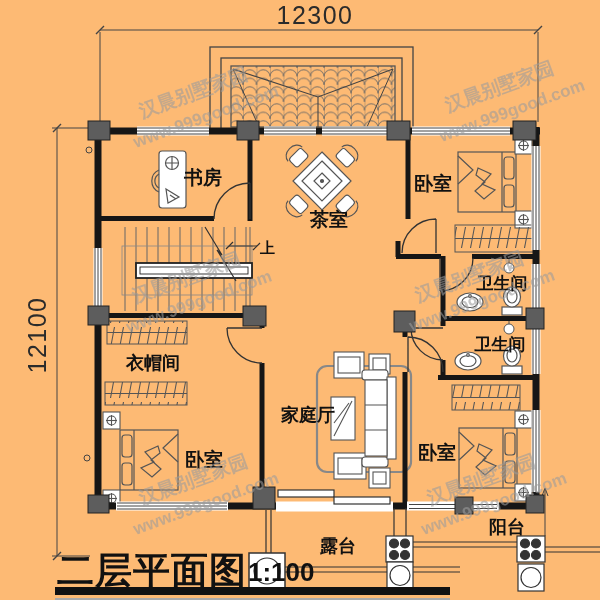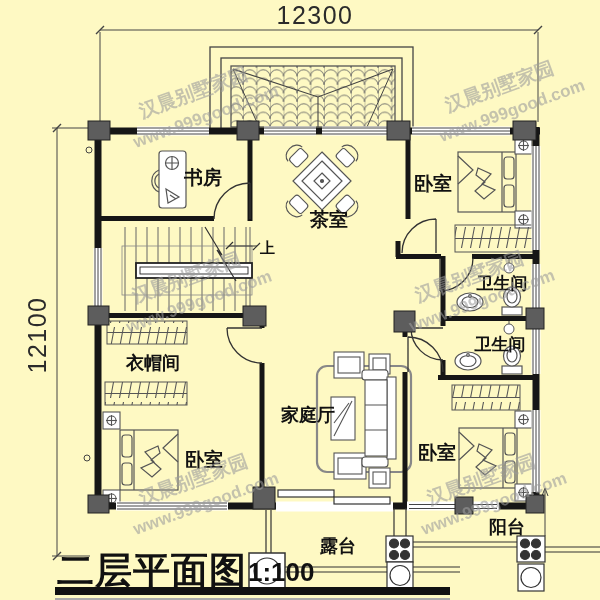--- a/index.html
+++ b/index.html
@@ -1,16 +1,16 @@
 <!DOCTYPE html>
 <html><head>
 <meta charset="utf-8">
 <style>
   html,body{margin:0;padding:0;background:#fff;}
-  #canvas{width:600px;height:600px;position:relative;background:#fef9c3;overflow:hidden;}
+  #canvas{width:600px;height:600px;position:relative;background:#fdba74;overflow:hidden;}
   svg{display:block;}
   svg text{font-family:"Liberation Sans","DejaVu Sans",sans-serif;}
   .roomlabel{font-weight:bold;fill:#111;}
   .dimtext{fill:#2b2b2b;letter-spacing:1.5px;}
   .wm{font-weight:bold;fill:#9c9c9c;opacity:.58;}
   .titletext{font-weight:bold;fill:#111;}
 </style>
 </head>
 <body>
 

